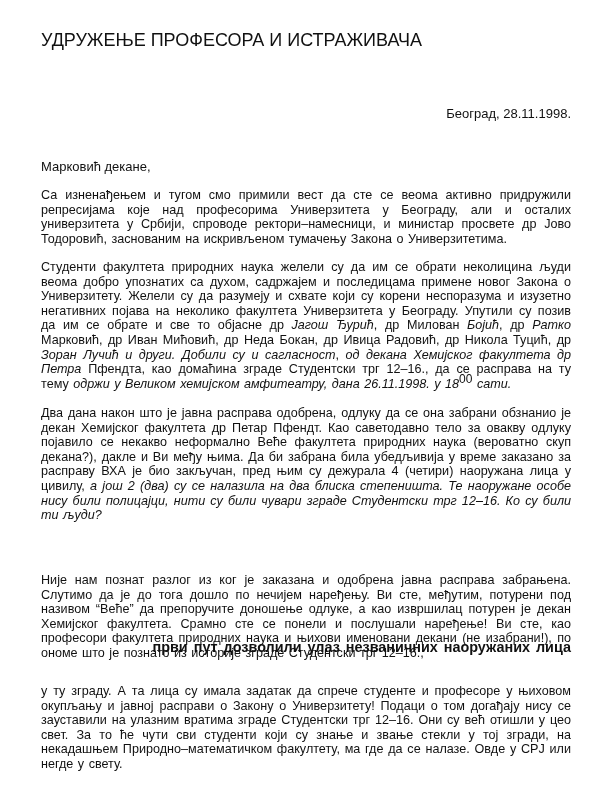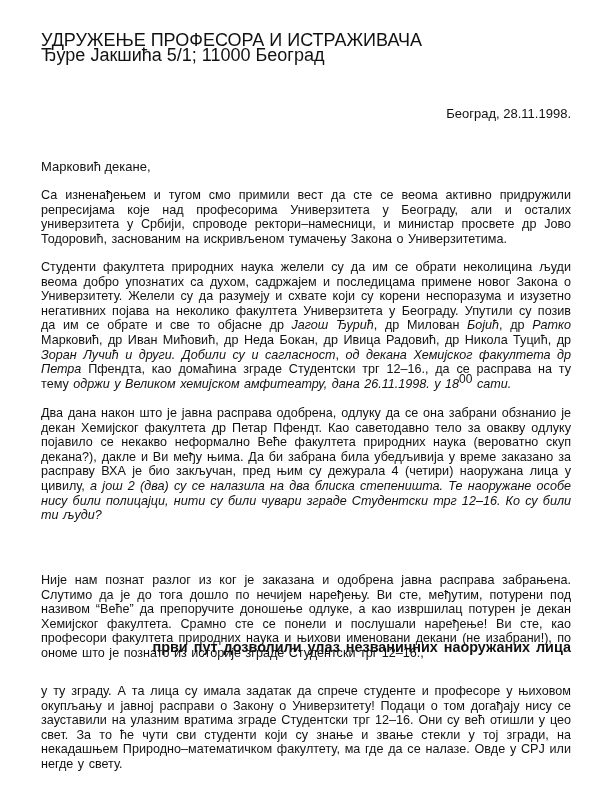--- a/index.html
+++ b/index.html
@@ -19,21 +19,20 @@
   .p5 { top: 684px; }
   .headline { position: absolute; left: 41px; width: 530px; top: 640px; text-align: right; font-weight: bold; font-size: 14.4px; word-spacing: 2px; }
   i { font-style: italic; margin-top: 28px; }
   sup { font-size: 12px; line-height: 0; vertical-align: 5px; }
 </style>
 </head>
 <body>
 
 <div class="letterhead">
   <div>УДРУЖЕЊЕ ПРОФЕСОРА И ИСТРАЖИВАЧА</div>
-  <div>Ђуре Јакшића 5/1; 11000 Београд</div>
 </div>
 
 <div class="date">Београд, 28.11.1998.</div>
 
 <div class="salutation">Марковић декане,</div>
 
 <div class="para p1">Са изненађењем и тугом смо примили вест да сте се веома активно придружили репресијама које над професорима Универзитета у Београду, али и осталих универзитета у Србији, спроводе ректори–намесници, и министар просвете др Јово Тодоровић, заснованим на искривљеном тумачењу Закона о Универзитетима.</div>
 
 <div class="para p2"><span>Студенти факултета природних наука желели су да им се обрати неколицина људи веома добро упознатих са духом, садржајем и последицама примене новог Закона о Универзитету. Желели су да разумеју и схвате који су корени неспоразума и изузетно негативних појава на неколико факултета Универзитета у Београду. Упутили су позив да им се обрате и све то објасне др </span><i>Јагош Ђурић</i><span>, др Милован </span><i>Бојић</i><span>, др </span><i>Ратко</i><span> Марковић, др Иван Мићовић, др Неда Бокан, др Ивица Радовић, др Никола Туцић, др </span><i>Зоран Лучић и други. Добили су и сагласност</i><span>, </span><i>од декана Хемијског факултета др Петра</i><span> Пфендта, као домаћина зграде Студентски трг 12–16., да се расправа на ту тему </span><i>одржи у Великом хемијском амфитеатру, дана 26.11.1998. у 18</i><sup>00</sup><i> сати.</i></div>
 

